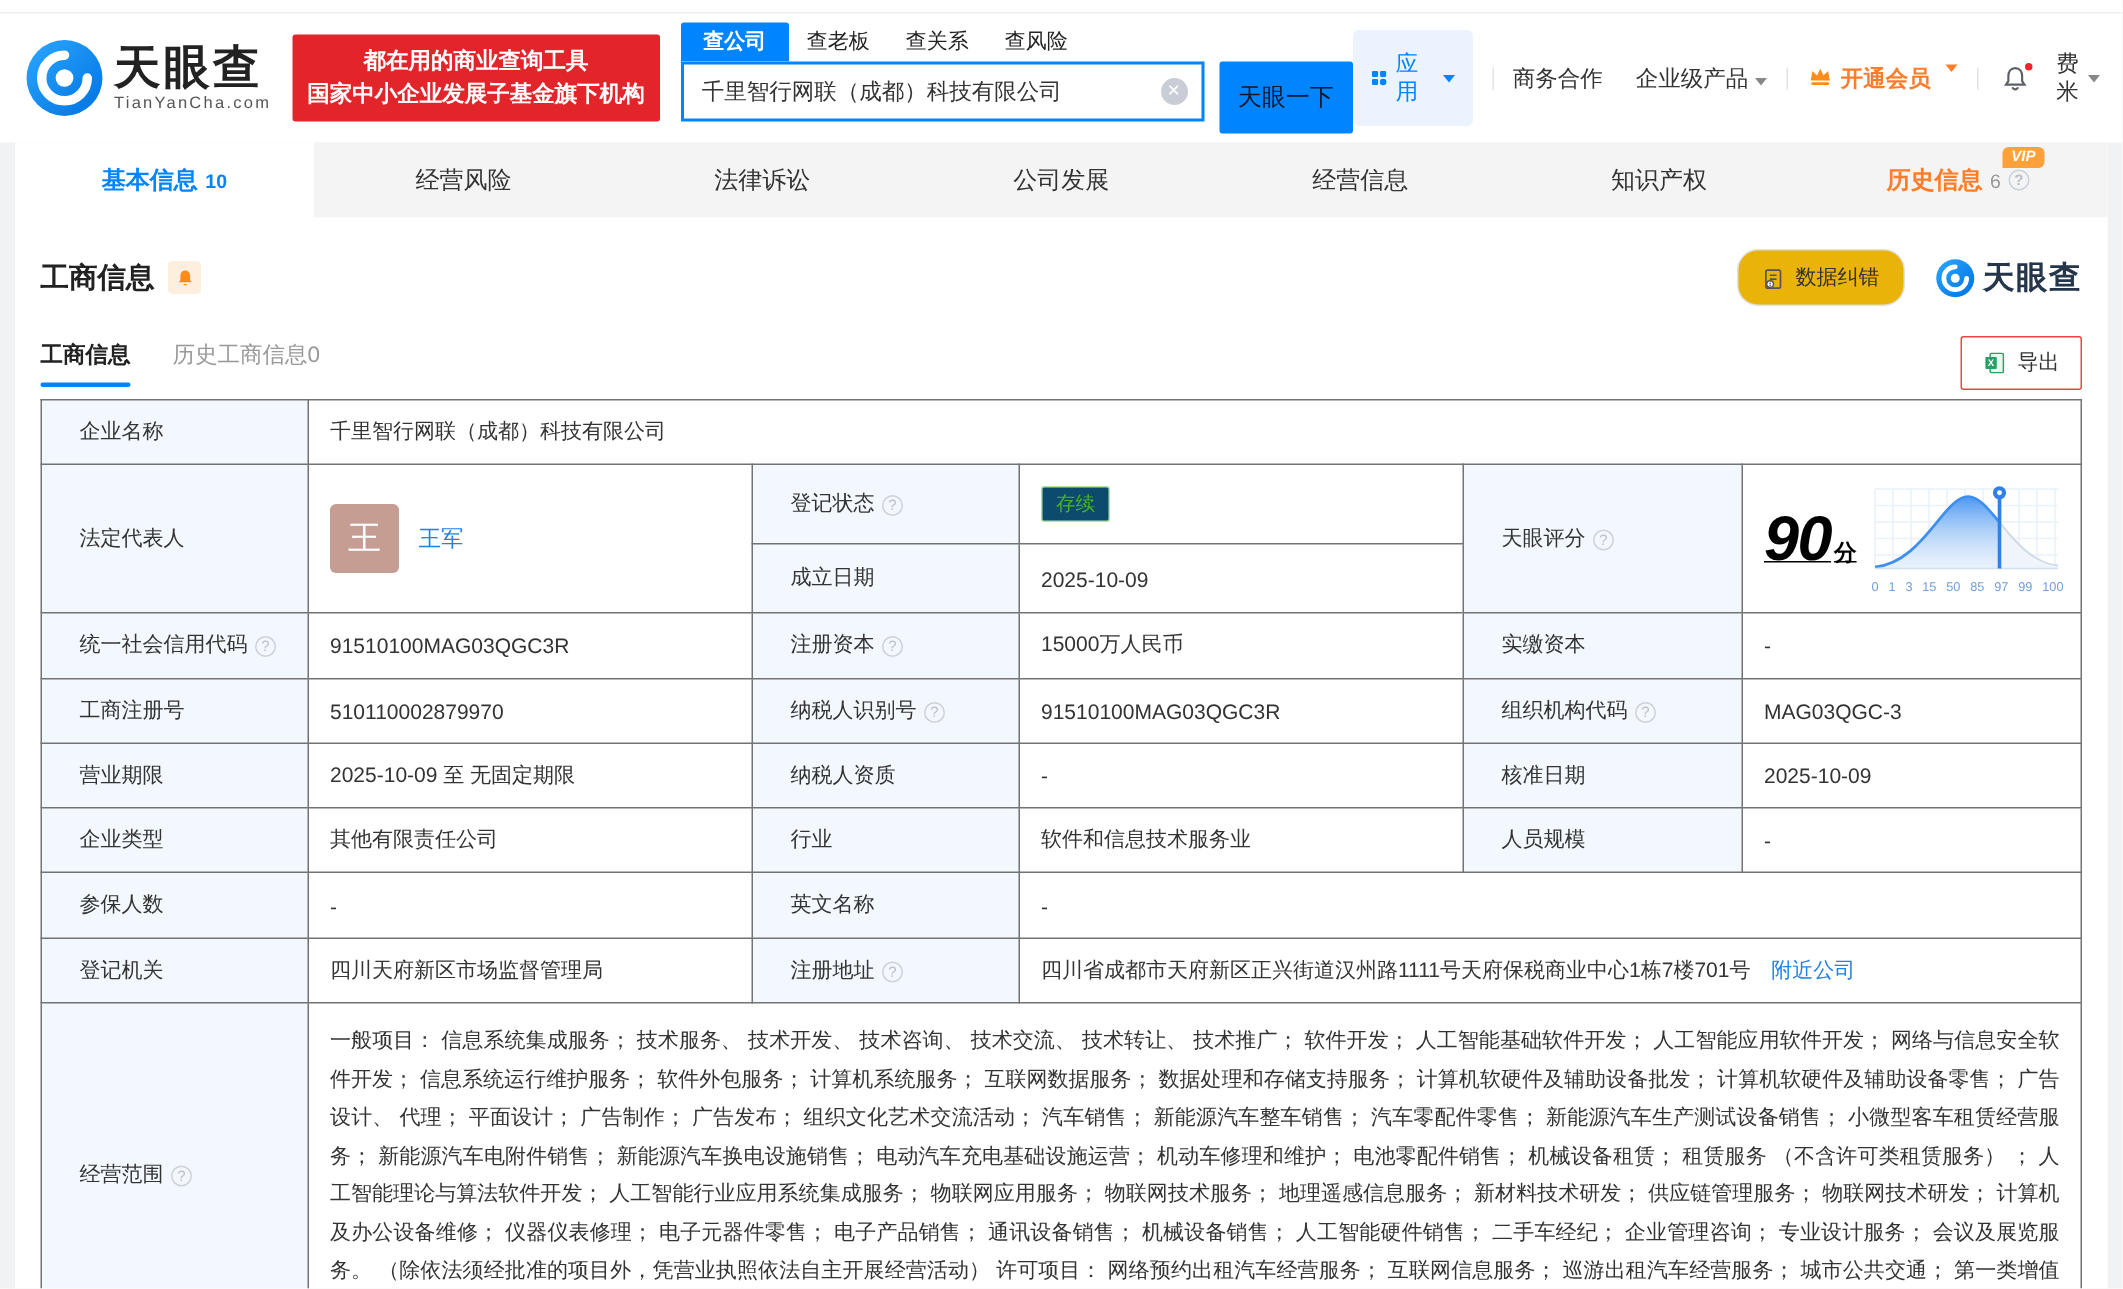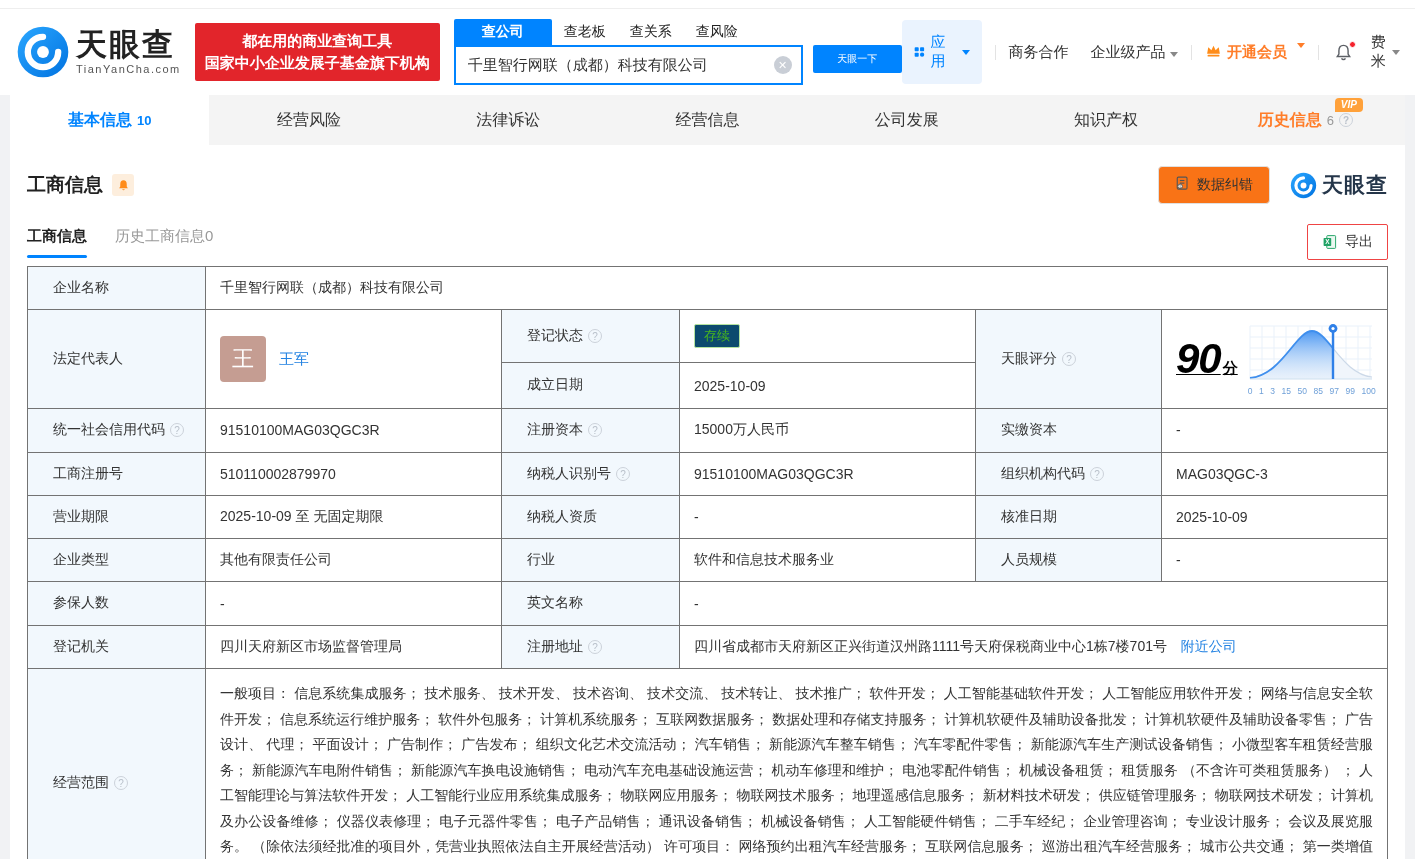--- a/index.html
+++ b/index.html
@@ -12,27 +12,27 @@
   .logo { display:flex; align-items:center; cursor:pointer; }
   .logo-icon { width:54px; height:54px; }
   .logo-text { margin-left:6px; }
   .logo-name { font-size:31px; font-weight:bold; color:#222; letter-spacing:2px; line-height:32px; }
   .logo-domain { font-size:11px; color:#555; letter-spacing:1.5px; margin-top:2px; }
   .slogan { background:#e2252b; color:#fff; font-size:15px; font-weight:bold; text-align:center;
             padding:7px 10px; line-height:22px; margin-left:14px; border-radius:2px; white-space:nowrap; }
   .search-area { margin-left:14px; width:448px; }
   .search-tabs { display:flex; align-items:flex-end; }
   .search-tab { font-size:14px; color:#222; padding:4px 12px; cursor:pointer; }
-  .search-tab.active { background:#0084ff; color:#fff; border-radius:2px 2px 0 0; padding:4px 28px; font-weight:bold; }
+  .search-tab.active { background:#0084ff; color:#fff; border-radius:2px 2px 0 0; padding:4px 15px; font-weight:bold; }
   .search-row { display:flex; }
   .search-input-wrap { position:relative; width:352px; height:40px; border:2px solid #0084ff; background:#fff; display:flex; align-items:center; }
   .search-input-wrap input { border:none; outline:none; flex:1; font-size:15px; color:#333; padding:0 34px 0 12px; font-family:inherit; background:transparent; }
   .clear-icon { position:absolute; right:9px; top:50%; transform:translateY(-50%); width:18px; height:18px; border-radius:50%; background:#c9ced6; color:#fff; font-size:11px; line-height:18px; text-align:center; cursor:pointer; }
   .clear-icon::after { content:"✕"; }
-  .search-btn { width:90px; height:28px; margin-left:10px; background:#0084ff; color:#ffffff; border:none; font-size:10px; border-radius:2px; cursor:pointer; font-family:inherit; }
+  .search-btn { width:90px; height:48px; margin-left:10px; background:#0084ff; color:#0f172a; border:none; font-size:16px; border-radius:2px; cursor:pointer; font-family:inherit; }
 
   .top-nav { margin-left:auto; display:flex; align-items:center; font-size:15px; color:#333; }
   .nav-apps { display:flex; align-items:center; gap:6px; background:#eaf3fe; color:#0084ff; padding:13px 12px; border-radius:4px; cursor:pointer; }
   .caret { width:0; height:0; border-left:4px solid transparent; border-right:4px solid transparent; border-top:5px solid #888; display:inline-block; margin-left:5px; }
   .caret.blue { border-top-color:#0084ff; }
   .caret.orange { border-top-color:#ff7d29; }
   .nav-divider { width:1px; height:15px; background:#e3e3e3; margin:0 13px; }
   .nav-link { cursor:pointer; white-space:nowrap; }
   .nav-link + .nav-link { margin-left:22px; }
   .nav-vip { color:#ff7d29; font-weight:bold; display:flex; align-items:flex-start; gap:5px; cursor:pointer; white-space:nowrap; }
@@ -53,21 +53,21 @@
   .vip-badge { position:absolute; top:3px; right:42px; background:#ffa13a; color:#fff; font-size:10px; font-weight:bold; font-style:italic; padding:1px 6px 2px; border-radius:4px 4px 4px 0; }
   .help { display:inline-block; width:14px; height:14px; border:1px solid #ccd2da; border-radius:50%; color:#b9c0ca; font-size:10px; line-height:13px; text-align:center; margin-left:5px; cursor:pointer; flex:none; }
   .help::after { content:"?"; }
 
   
   .content { padding:0 17px 20px; background:#fff; }
   .section-head { display:flex; align-items:center; padding-top:21px; }
   .section-title { font-size:19px; font-weight:bold; color:#222; margin:0; }
   .bell-badge { width:22px; height:22px; background:#fdeedd; border-radius:3px; display:flex; align-items:center; justify-content:center; margin-left:9px; cursor:pointer; }
   .head-right { margin-left:auto; display:flex; align-items:center; }
-  .correction-btn { display:flex; align-items:flex-start; gap:7px; border:1px solid #e0e0e0; background:#f97316; border-radius:4px; padding:9px 16px; font-size:14px; color:#333; cursor:pointer; font-family:inherit; }
+  .correction-btn { display:flex; align-items:flex-end; gap:7px; border:1px solid #e0e0e0; background:#eab308; border-radius:14px; padding:9px 16px; font-size:14px; color:#333; cursor:pointer; font-family:inherit; }
   .watermark { display:flex; align-items:center; gap:5px; margin-left:20px; }
   .watermark .wm-text { font-size:21px; font-weight:bold; color:#25364a; letter-spacing:1px; }
 
   
   .subtab-row { display:flex; align-items:center; margin-top:20px; }
   .subtab { font-size:15px; color:#999; cursor:pointer; padding-bottom:12px; position:relative; }
   .subtab.active { color:#222; font-weight:bold; }
   .subtab.active::after { content:""; position:absolute; left:0; right:0; bottom:0; height:3px; background:#0084ff; border-radius:2px; }
   .subtab + .subtab { margin-left:28px; }
   .export-btn { margin-left:auto; display:flex; align-items:center; gap:7px; border:1px solid #ef4444; background:#fff; border-radius:2px; padding:8px 14px; font-size:14px; color:#333; cursor:pointer; font-family:inherit; }
@@ -190,24 +190,24 @@
         <span>基本信息</span>
         <span class="count">10</span>
       </div>
       <div class="tab">
           <span>经营风险</span>
         </div>
       <div class="tab">
           <span>法律诉讼</span>
         </div>
       <div class="tab">
+          <span>公司发展</span>
+        </div>
+      <div class="tab">
           <span>经营信息</span>
-        </div>
-      <div class="tab">
-          <span>公司发展</span>
         </div>
       <div class="tab">
           <span>知识产权</span>
         </div>
       <div class="tab history">
         <span class="vip-badge">VIP</span>
         <span>历史信息</span>
         <span class="count">6</span>
         <span class="help"></span>
       </div>

